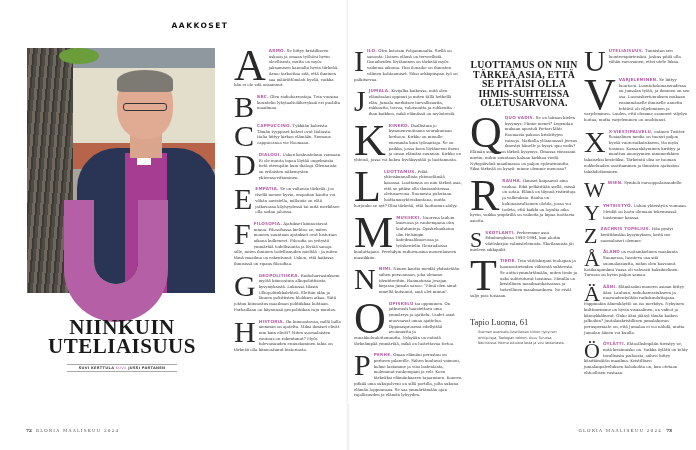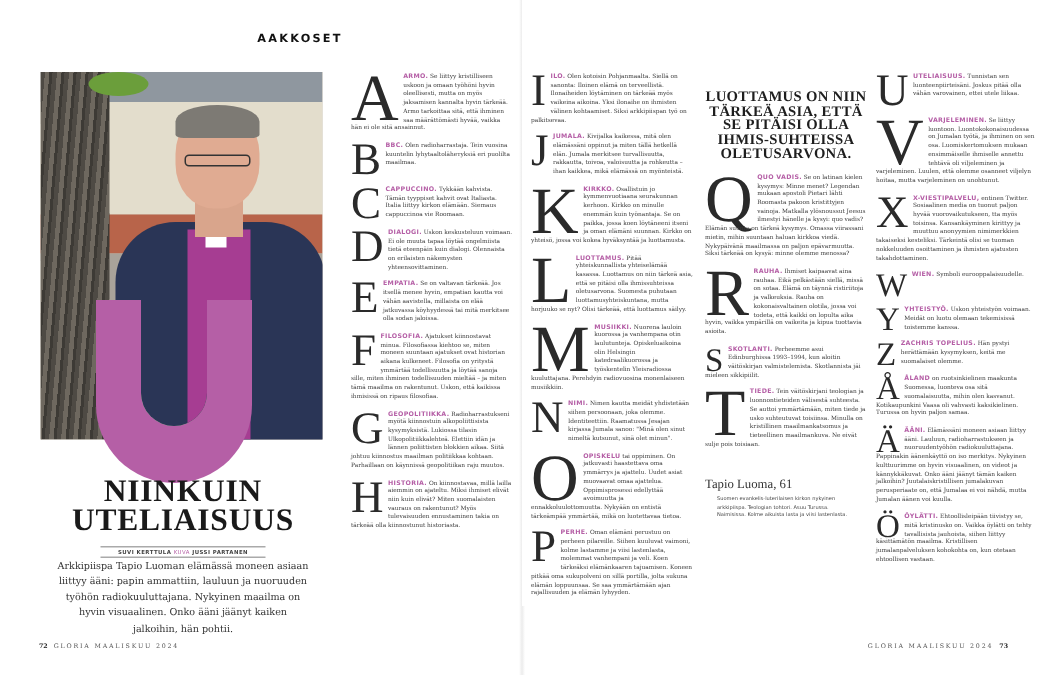--- a/index.html
+++ b/index.html
@@ -129,21 +129,20 @@
     <div>NIINKUIN</div>
     <div>UTELIAISUUS</div>
   </div>
 
   <div class="byline">
     <span>SUVI KERTTULA</span>
     <span class="kuva">KUVA</span>
     <span>JUSSI PARTANEN</span>
   </div>
 
-  <div class="lead">Arkkipiispa Tapio Luoman elämässä moneen asiaan liittyy ääni: papin ammattiin, lauluun ja nuoruuden työhön radiokuuluttajana. Nykyinen maailma on hyvin visuaalinen. Onko ääni jäänyt kaiken jalkoihin, hän pohtii.</div>
 
   <div class="folio folio-left">
     <b>72</b><span>GLORIA MAALISKUU 2024</span>
   </div>
 
   <div class="col" style="left:234px; width:108px;">
     <div class="entry"><span class="dropcap">A</span><span class="kw">ARMO.</span> <span>Se liittyy kristilliseen uskoon ja omaan työhöni hyvin oleellisesti, mutta on myös jaksamisen kannalta hyvin tärkeää. Armo tarkoittaa sitä, että ihminen saa määrättömästi hyvää, vaikka hän ei ole sitä ansainnut.</span></div>
     <div class="entry"><span class="dropcap sm">B</span><span class="kw">BBC.</span> <span>Olen radioharrastaja. Tein vuosina kuuntelin lyhytaaltoläheтyksiä eri puolilta maailmaa.</span></div>
     <div class="entry"><span class="dropcap sm">C</span><span class="kw">CAPPUCCINO.</span> <span>Tykkään kahvista. Tämän tyyppiset kahvit ovat Italiasta. Italia liittyy kirkon elämään. Siemaus cappuccinoa vie Roomaan.</span></div>
     <div class="entry"><span class="dropcap sm">D</span><span class="kw">DIALOGI.</span> <span>Uskon keskusteluun voimaan. Ei ole muuta tapaa löytää ongelmiista tietä eteenpäin kuin dialogi. Olennaista on erilaisten näkemysten yhteensovittaminen.</span></div>

